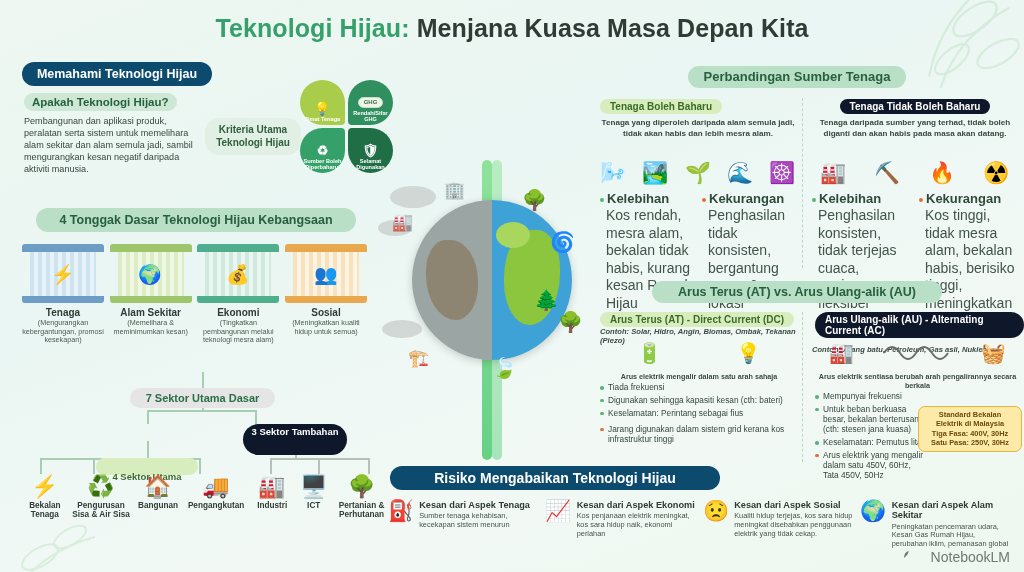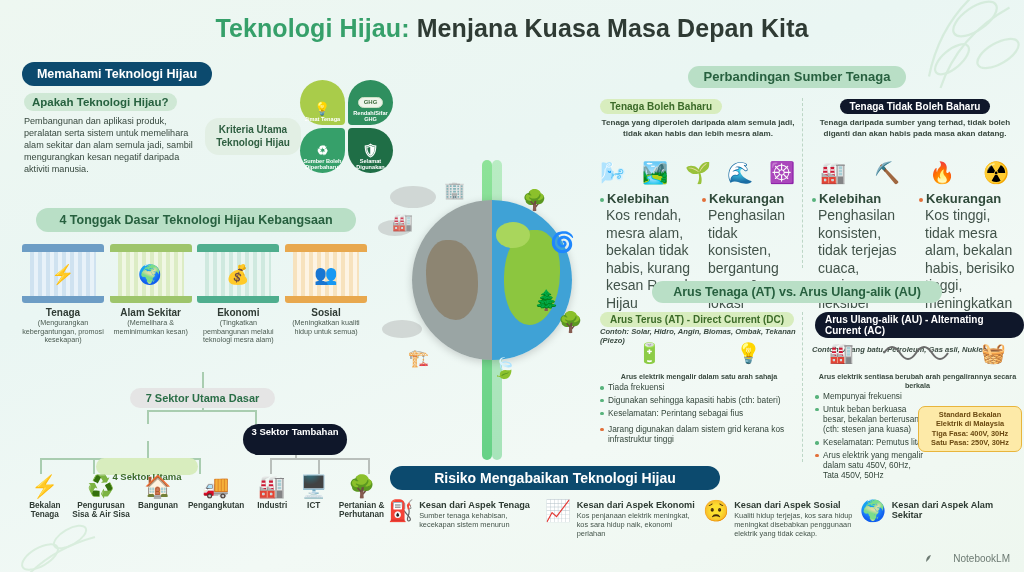--- a/index.html
+++ b/index.html
@@ -139,21 +139,21 @@
 
   
   #sec-risiko { position:absolute; left:390px; top:466px; width:330px; height:24px;
                 font-size:14px; padding-top:4px; }
   #risks { position:absolute; left:388px; top:500px; width:624px; display:flex; gap:6px; }
   .risk { display:flex; gap:5px; width:25%; }
   .risk .ic { font-size:21px; line-height:1; flex:0 0 auto; }
   .risk .tt { font-size:9.2px; font-weight:bold; color:#2e3b33; line-height:1.12; }
   .risk .bb { font-size:7.4px; line-height:1.2; color:#44544a; margin-top:2px; }
 
-  #watermark { position:absolute; right:14px; bottom:7px; font-size:10px; color:#6c7a72;
+  #watermark { position:absolute; right:14px; bottom:7px; font-size:14px; color:#6c7a72;
                display:flex; align-items:flex-start; gap:16px; }
 </style>
 </head>
 <body>
 
 <svg class="leaf-deco leaf-tr" viewBox="0 0 200 160">
   <g fill="none" stroke="#8cc98f" stroke-width="2">
     <path d="M150 10 q-40 30 -50 80"></path>
       <path d="M170 30 q-45 25 -60 70"></path>
     <ellipse cx="140" cy="40" rx="22" ry="10" transform="rotate(-35 140 40)"></ellipse>
@@ -348,35 +348,35 @@
       <div class="kk-bd">Penghasilan konsisten, tidak terjejas cuaca, penjana fleksibel</div>
     </div>
     <div class="kk-col">
       <div class="kk-hd"><span class="dot dot-r"></span><span>Kekurangan</span></div>
       <div class="kk-bd">Kos tinggi, tidak mesra alam, bekalan habis, berisiko tinggi, meningkatkan suhu dunia</div>
     </div>
   </div>
   <div class="contoh">Contoh: Arang batu, Petroleum, Gas asli, Nuklear</div>
 </div>
 
-<div id="sec-arus" class="pill pill-mid">Arus Tenaga (AT) vs. Arus Ulang-alik (AU)</div>
+<div id="sec-arus" class="pill pill-mid">Arus Terus (AT) vs. Arus Ulang-alik (AU)</div>
 <div class="v-dash" style="left:802px;top:312px;height:150px;"></div>
 
 <span id="at-pill" class="sub-pill pill-green-lite">Arus Terus (AT) - Direct Current (DC)</span>
 <span id="au-pill" class="sub-pill pill-grey">Arus Ulang-alik (AU) - Alternating Current (AC)</span>
 
 <div id="at-body">
   <div class="wave-row">
     <span>🔋</span>
     <span>💡</span>
   </div>
   <div class="lead">Arus elektrik mengalir dalam satu arah sahaja</div>
   <ul class="blist">
     <li>Tiada frekuensi</li>
-    <li>Digunakan sehingga kapasiti habis (cth: bateri)</li>
+    <li>Digunakan sehingga kapasiti kesan (cth: bateri)</li>
     <li>Keselamatan: Perintang sebagai fius</li>
     <li class="warn" style="margin-top:6px">Jarang digunakan dalam sistem grid kerana kos infrastruktur tinggi</li>
   </ul>
 </div>
 
 <div id="au-body">
   <div class="wave-row">
     <span>🏭</span>
     <svg width="70" height="26" viewBox="0 0 70 26">
       <path d="M2 13 q8 -12 16 0 t16 0 t16 0 t16 0" fill="none" stroke="#6b6b6b" stroke-width="2"></path>
@@ -420,20 +420,21 @@
     <div class="ic">😟</div>
     <div>
         <div class="tt">Kesan dari Aspek Sosial</div>
          <div class="bb">Kualiti hidup terjejas, kos sara hidup meningkat disebabkan penggunaan elektrik yang tidak cekap.</div>
       </div>
   </div>
   <div class="risk">
     <div class="ic">🌍</div>
     <div>
         <div class="tt">Kesan dari Aspek Alam Sekitar</div>
+         <div class="bb">Peningkatan pencemaran udara, Kesan Gas Rumah Hijau, perubahan iklim, pemanasan global</div>
       </div>
   </div>
 </div>
 
 <div id="watermark">
   <svg width="12" height="12" viewBox="0 0 12 12">
     <path d="M1 9 Q1 3 6 2 Q5 6 1 9 Z" fill="#6c7a72"></path>
   </svg>
   <span>NotebookLM</span>
 </div>

